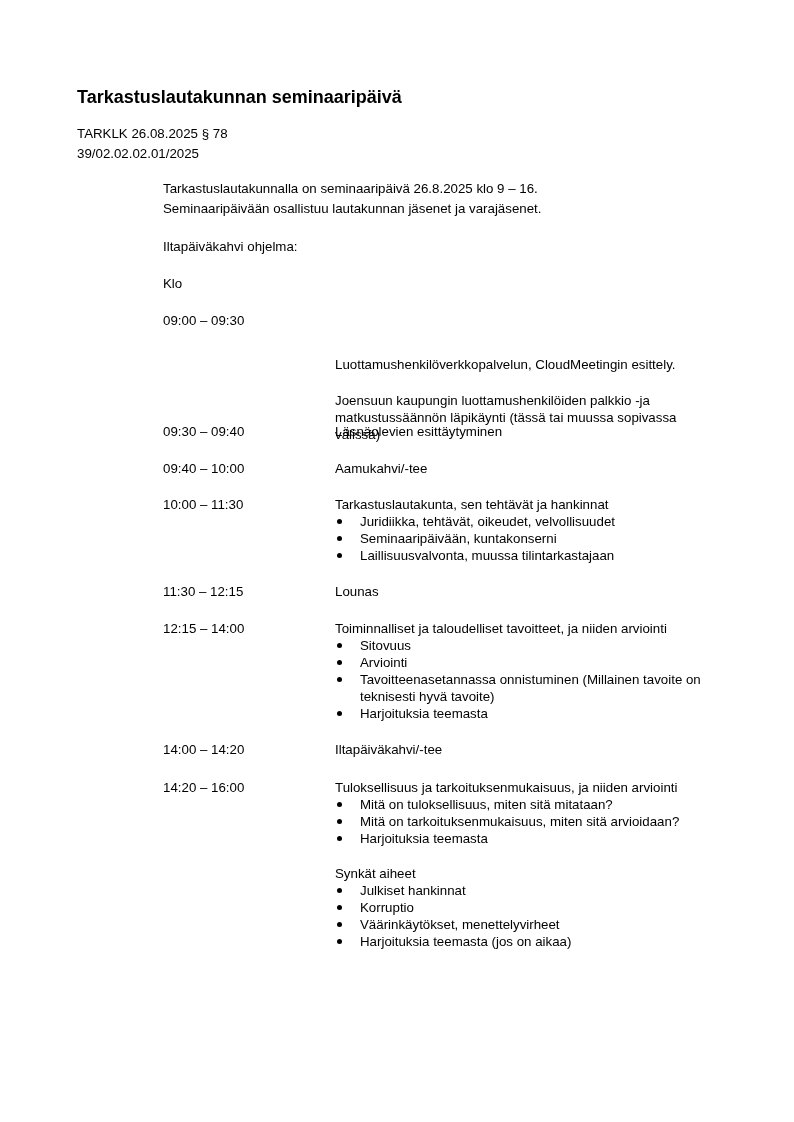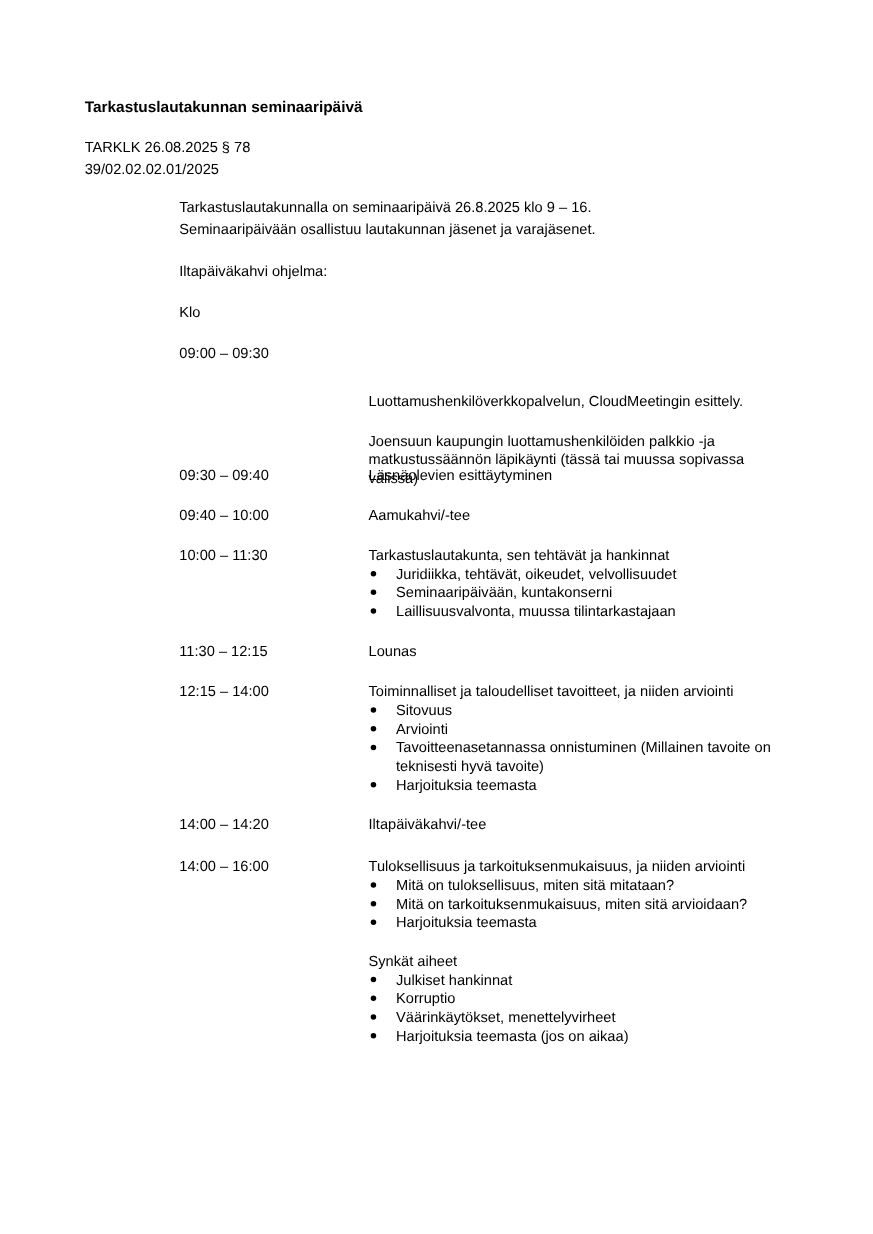--- a/index.html
+++ b/index.html
@@ -1,21 +1,21 @@
 <!DOCTYPE html>
 <html><head>
   <meta charset="utf-8">
   <style>
     html, body { margin: 0; padding: 0; background: #ffffff; }
     body {
       width: 794px; height: 1122px; position: relative; overflow: hidden;
       font-family: "Liberation Sans", sans-serif; color: #000; font-size: 13.3px;
     }
     .abs { position: absolute; white-space: nowrap; line-height: 17px; }
-    .title { font-weight: bold; font-size: 14px; }
+    .title { font-weight: bold; font-size: 18px; }
     .row { position: absolute; left: 163px; width: 600px; }
     .time { position: absolute; left: 0; top: 0; line-height: 17px; white-space: nowrap; }
     .content { position: absolute; left: 172px; top: 0; width: 400px; line-height: 17px; }
     .content p { margin: 0; }
     ul.bullets { list-style: none; margin: 0; padding: 0; }
     ul.bullets li { position: relative; padding-left: 25px; line-height: 17px; }
     ul.bullets li .dot {
       position: absolute; left: 2px; top: 6px; width: 5px; height: 5px;
       border-radius: 50%; background: #000;
     }
@@ -88,21 +88,21 @@
 </div>
 
 <div class="row" style="top:741px;">
   <div class="time">14:00 – 14:20</div>
   <div class="content">
       <p>Iltapäiväkahvi/-tee</p>
     </div>
 </div>
 
 <div class="row" style="top:779px;">
-  <div class="time">14:00 – 16:00</div>
+  <div class="time">14:20 – 16:00</div>
   <div class="content">
     <p style="white-space:nowrap;">Tuloksellisuus ja tarkoituksenmukaisuus, ja niiden arviointi</p>
     <ul class="bullets">
       <li><span class="dot"></span><span>Mitä on tuloksellisuus, miten sitä mitataan?</span></li>
       <li><span class="dot"></span><span>Mitä on tarkoituksenmukaisuus, miten sitä arvioidaan?</span></li>
       <li><span class="dot"></span><span>Harjoituksia teemasta</span></li>
     </ul>
     <p style="margin-top:18px;">Synkät aiheet</p>
     <ul class="bullets">
       <li><span class="dot"></span><span>Julkiset hankinnat</span></li>

